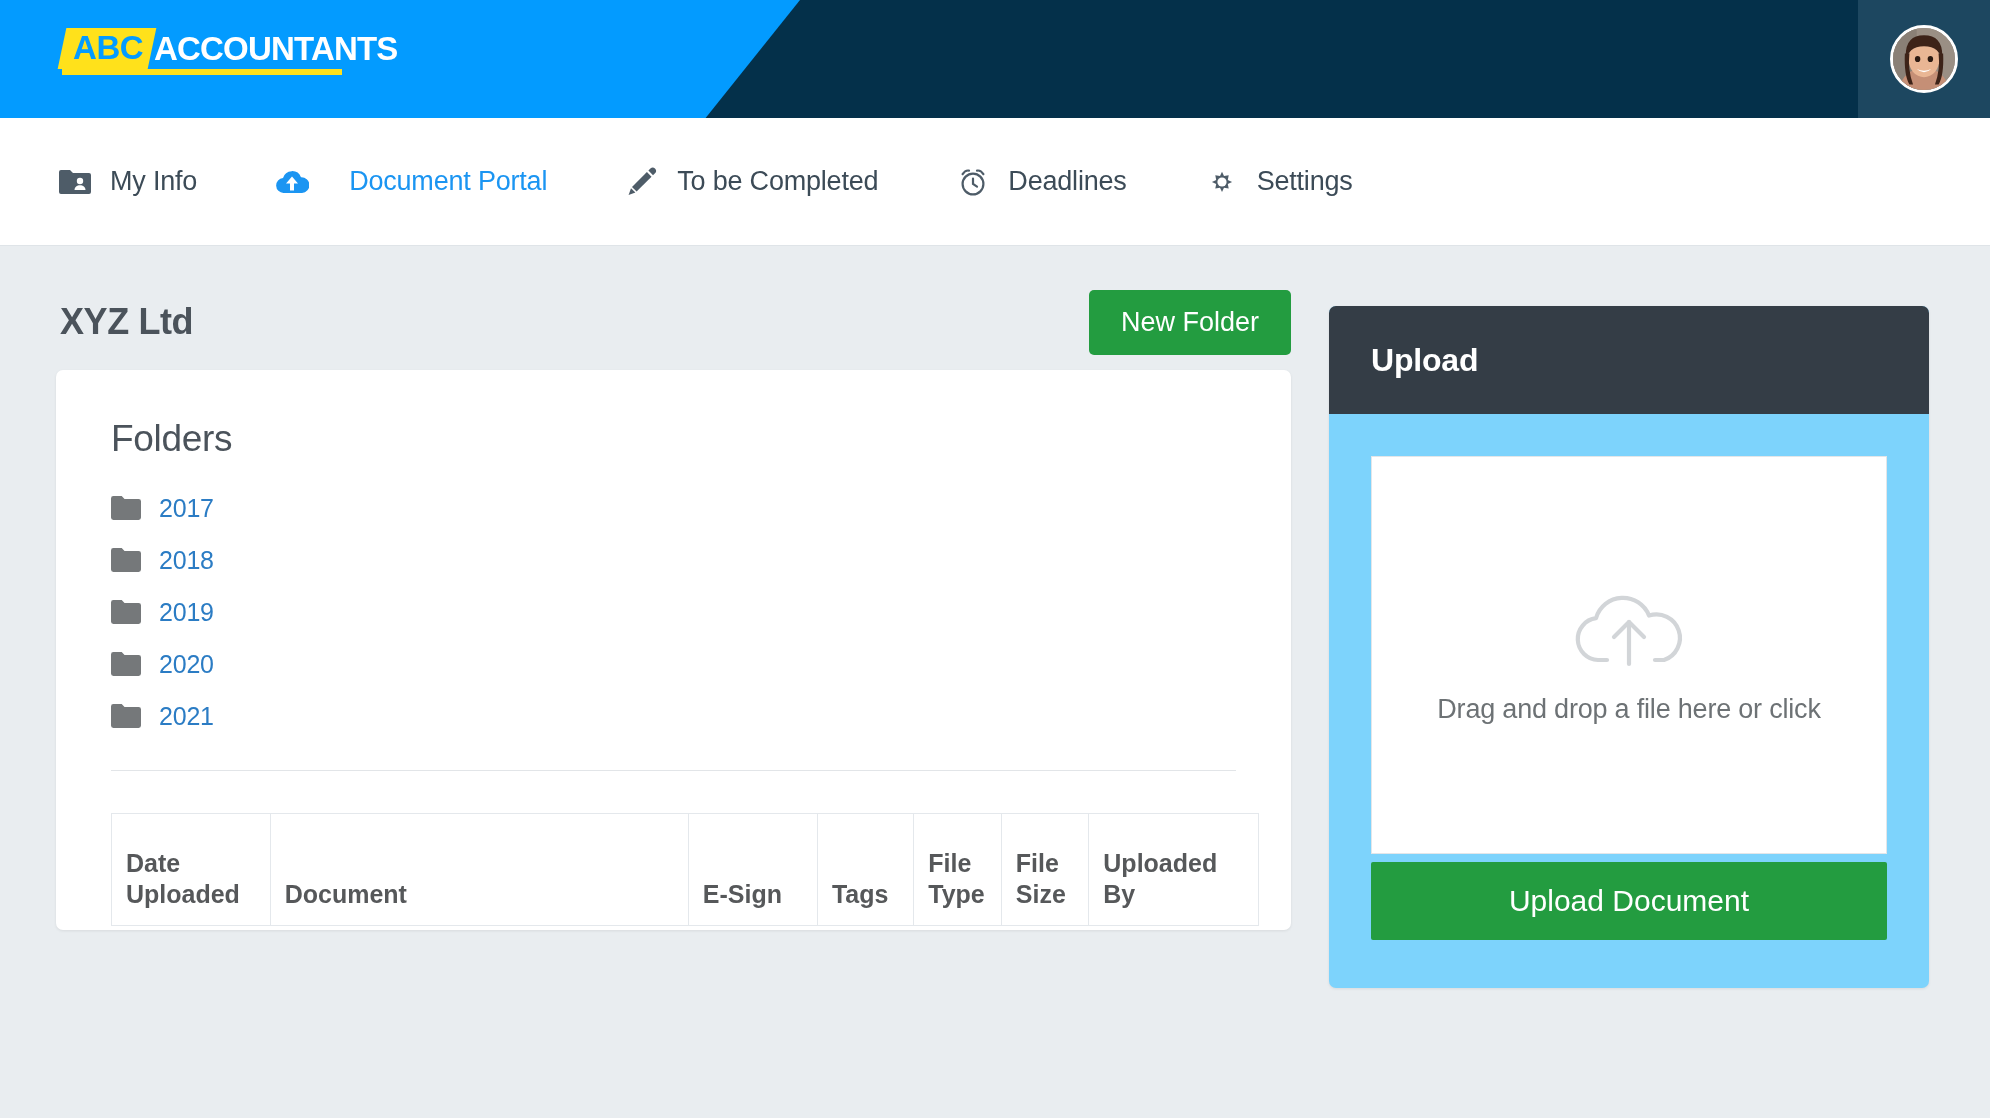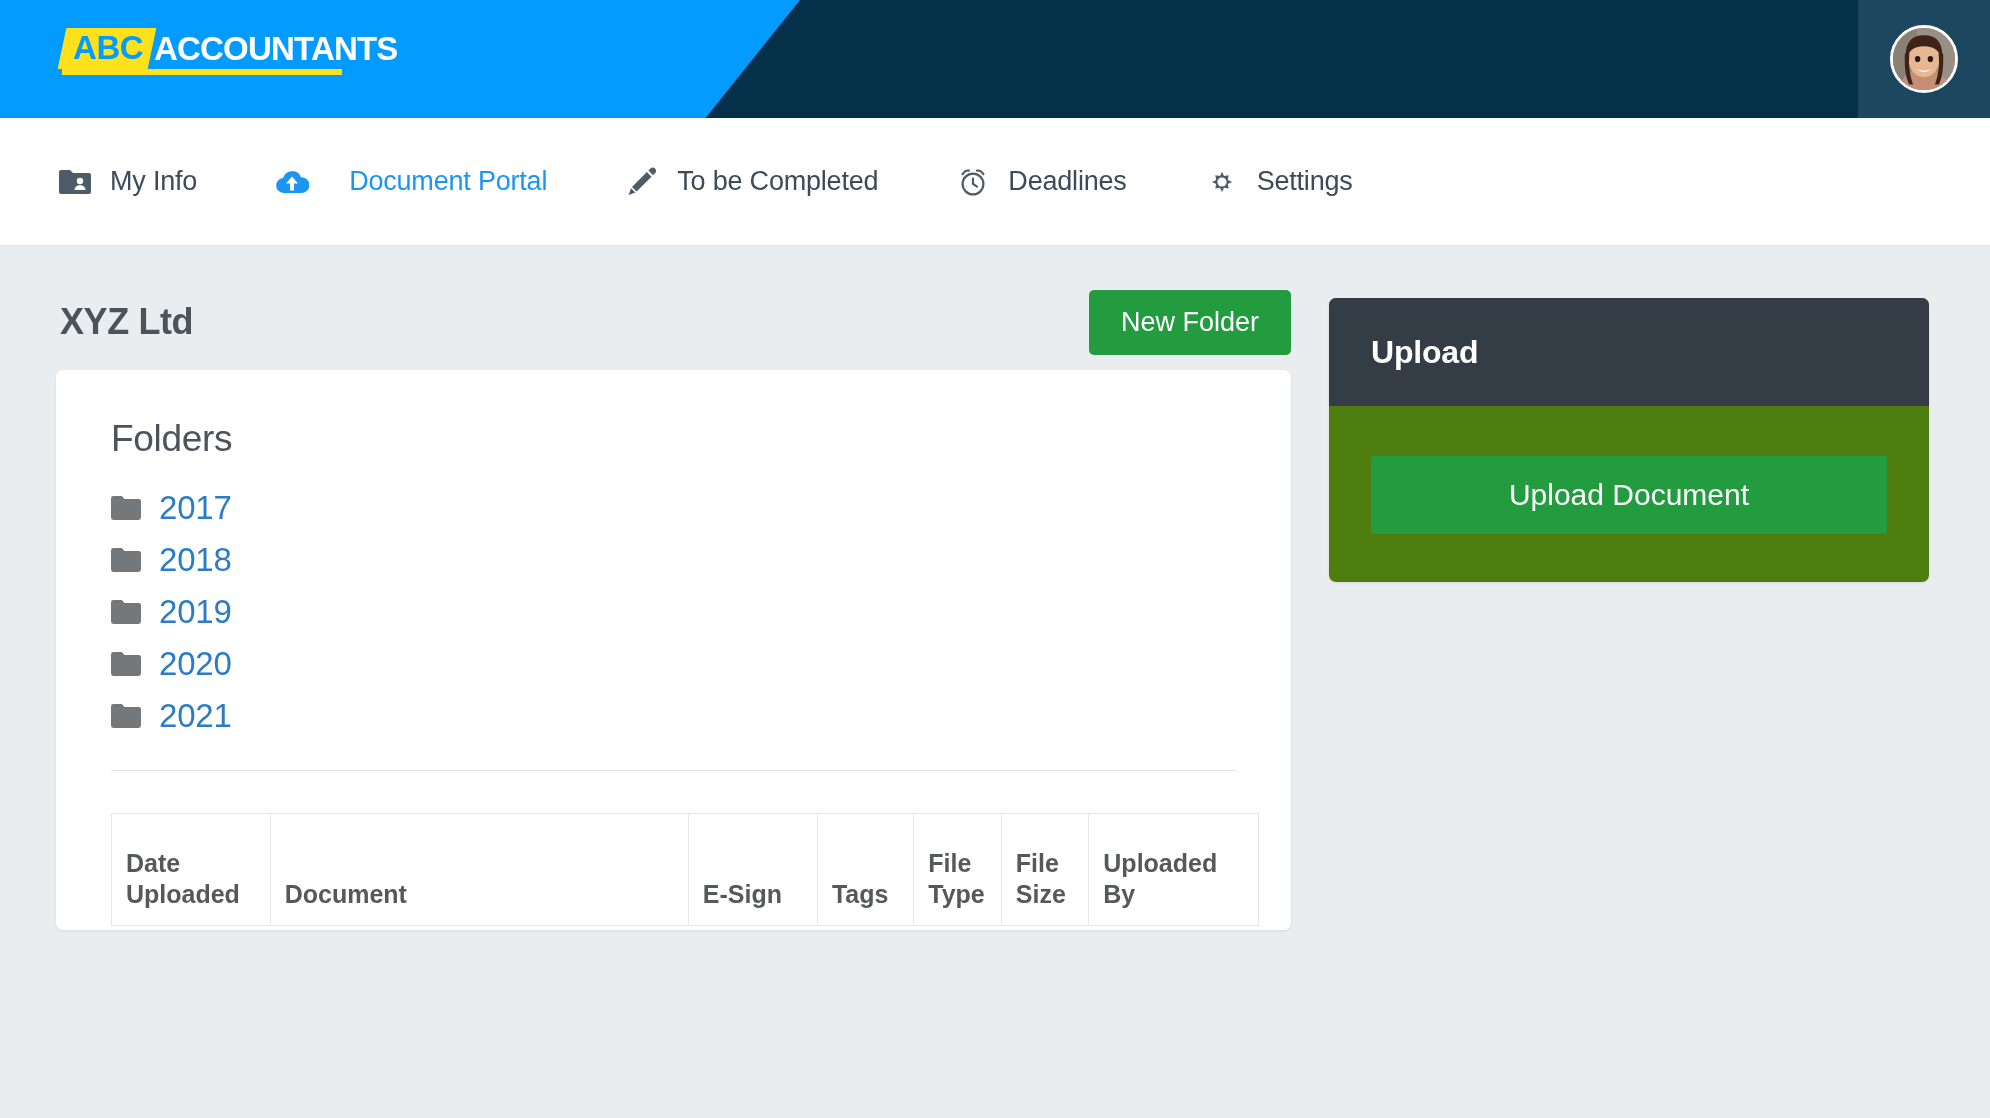--- a/index.html
+++ b/index.html
@@ -194,21 +194,21 @@
   }
   .folder-icon {
     width: 30px;
     height: 26px;
     margin-right: 18px;
     flex: 0 0 30px;
     color: #75787a;
   }
   .folder-icon svg { display: block; }
   .folder-name {
-    font-size: 33px;
+    font-size: 25px;
     color: #2b7cc4;
     letter-spacing: -0.2px;
   }
   .divider {
     height: 1px;
     background: #e2e5e8;
     margin: 28px 0 0 0;
   }
 
   .doc-table {
@@ -231,25 +231,25 @@
   .c-date { width: 145px; }
   .c-doc  { width: 382px; }
   .c-sign { width: 118px; }
   .c-tags { width: 88px; }
   .c-ftype{ width: 80px; }
   .c-fsize{ width: 80px; }
   .c-by   { width: 155px; }
 
   
   .upload-card {
-    background: #4d7c0f;
+    background: #7dd3fc;
     border-radius: 7px;
     box-shadow: 0 1px 3px rgba(0,0,0,0.08);
     overflow: hidden;
-    margin-top: 12px;
+    margin-top: 20px;
   }
   .upload-head {
     background: #343d46;
     height: 108px;
     display: flex;
     align-items: center;
     padding: 0 42px;
   }
   .upload-head-title {
     color: #ffffff;
@@ -457,19 +457,29 @@
 
       </div>
     </div>
 
     <div class="col-right">
       <div class="upload-card">
         <div class="upload-head">
           <span class="upload-head-title">Upload</span>
         </div>
         <div class="upload-body">
+          <div class="dropzone">
+            <span class="dropzone-icon">
+              <svg width="116" height="86" viewBox="0 0 116 86" fill="none" stroke="currentColor" stroke-width="4.2" stroke-linecap="round" stroke-linejoin="round">
+                <path d="M36 74H27a21 21 0 0 1-2-41.8 28 28 0 0 1 53-2.6A19.5 19.5 0 0 1 93 74h-9"></path>
+                <path d="M58 78V36"></path>
+                <path d="M43 51l15-15 15 15"></path>
+              </svg>
+            </span>
+            <span class="dropzone-text">Drag and drop a file here or click</span>
+          </div>
           <button class="btn-upload">Upload Document</button>
         </div>
       </div>
     </div>
 
   </div>
 </div>
 
 </body></html>

